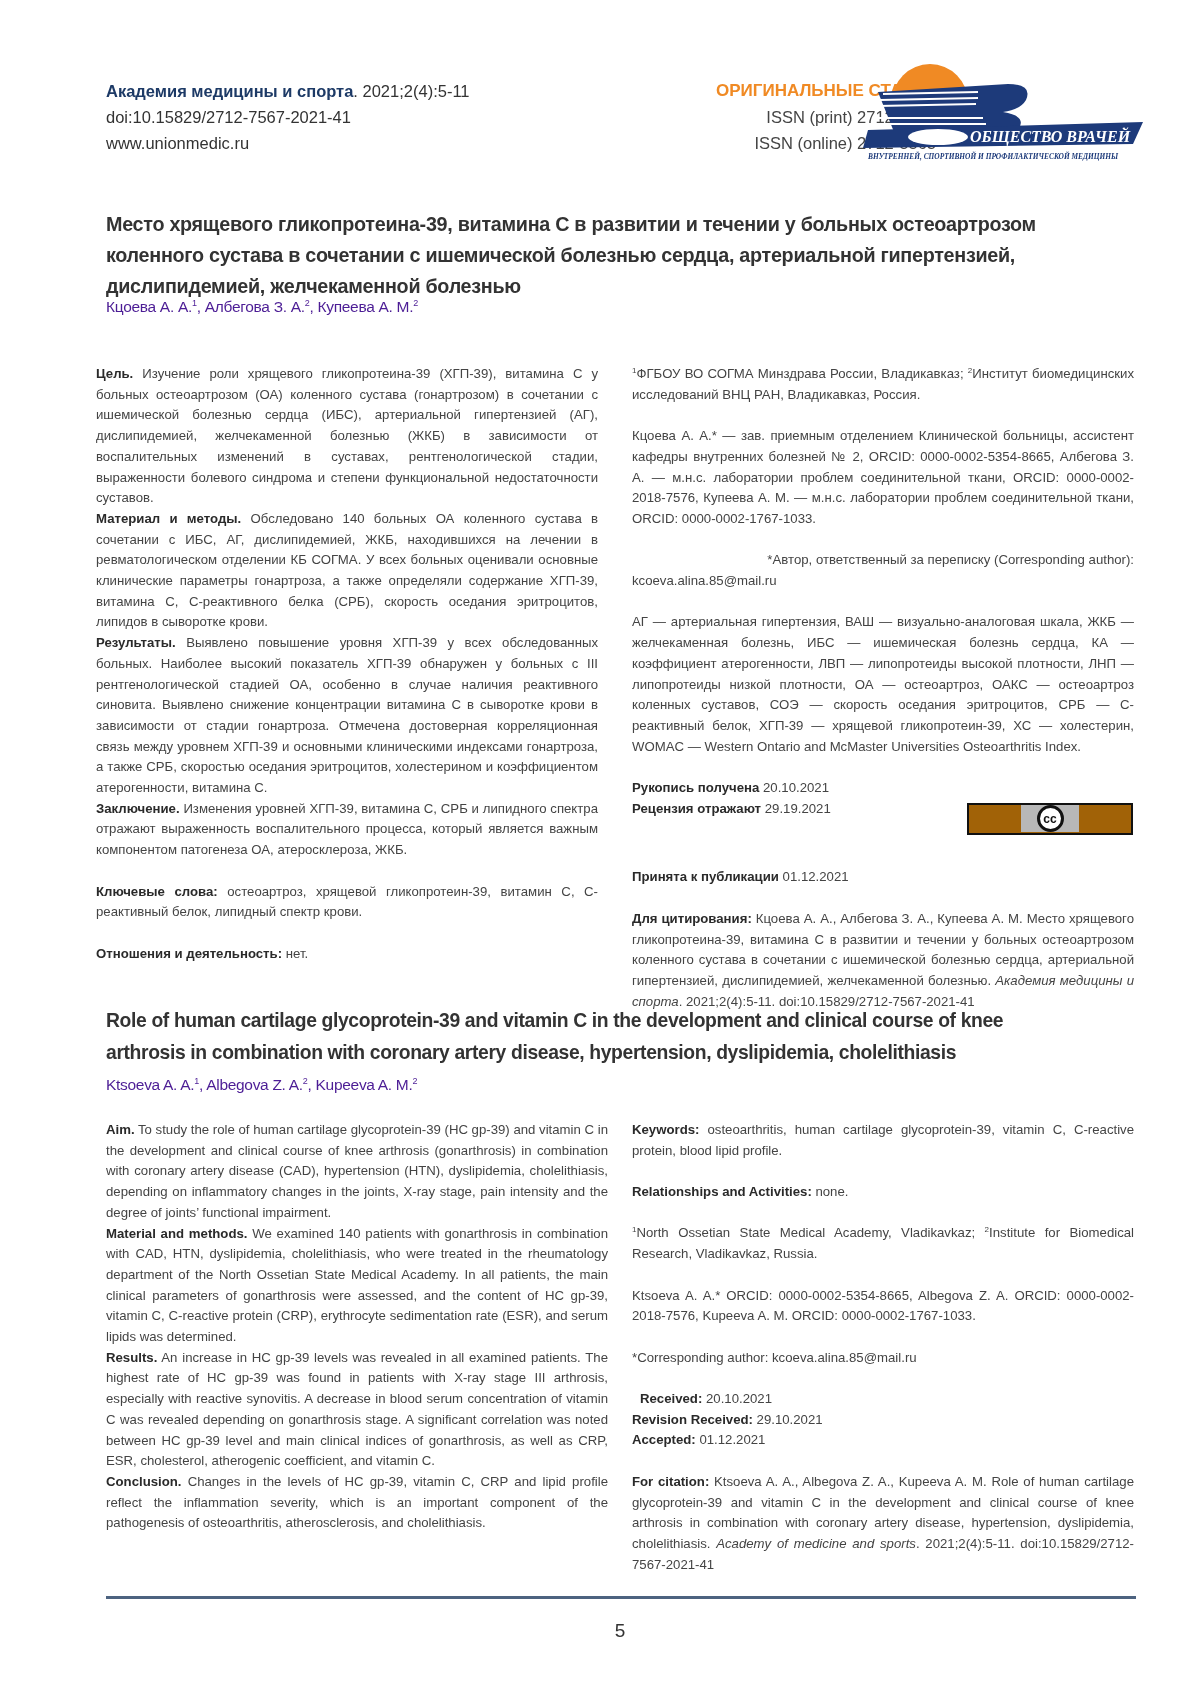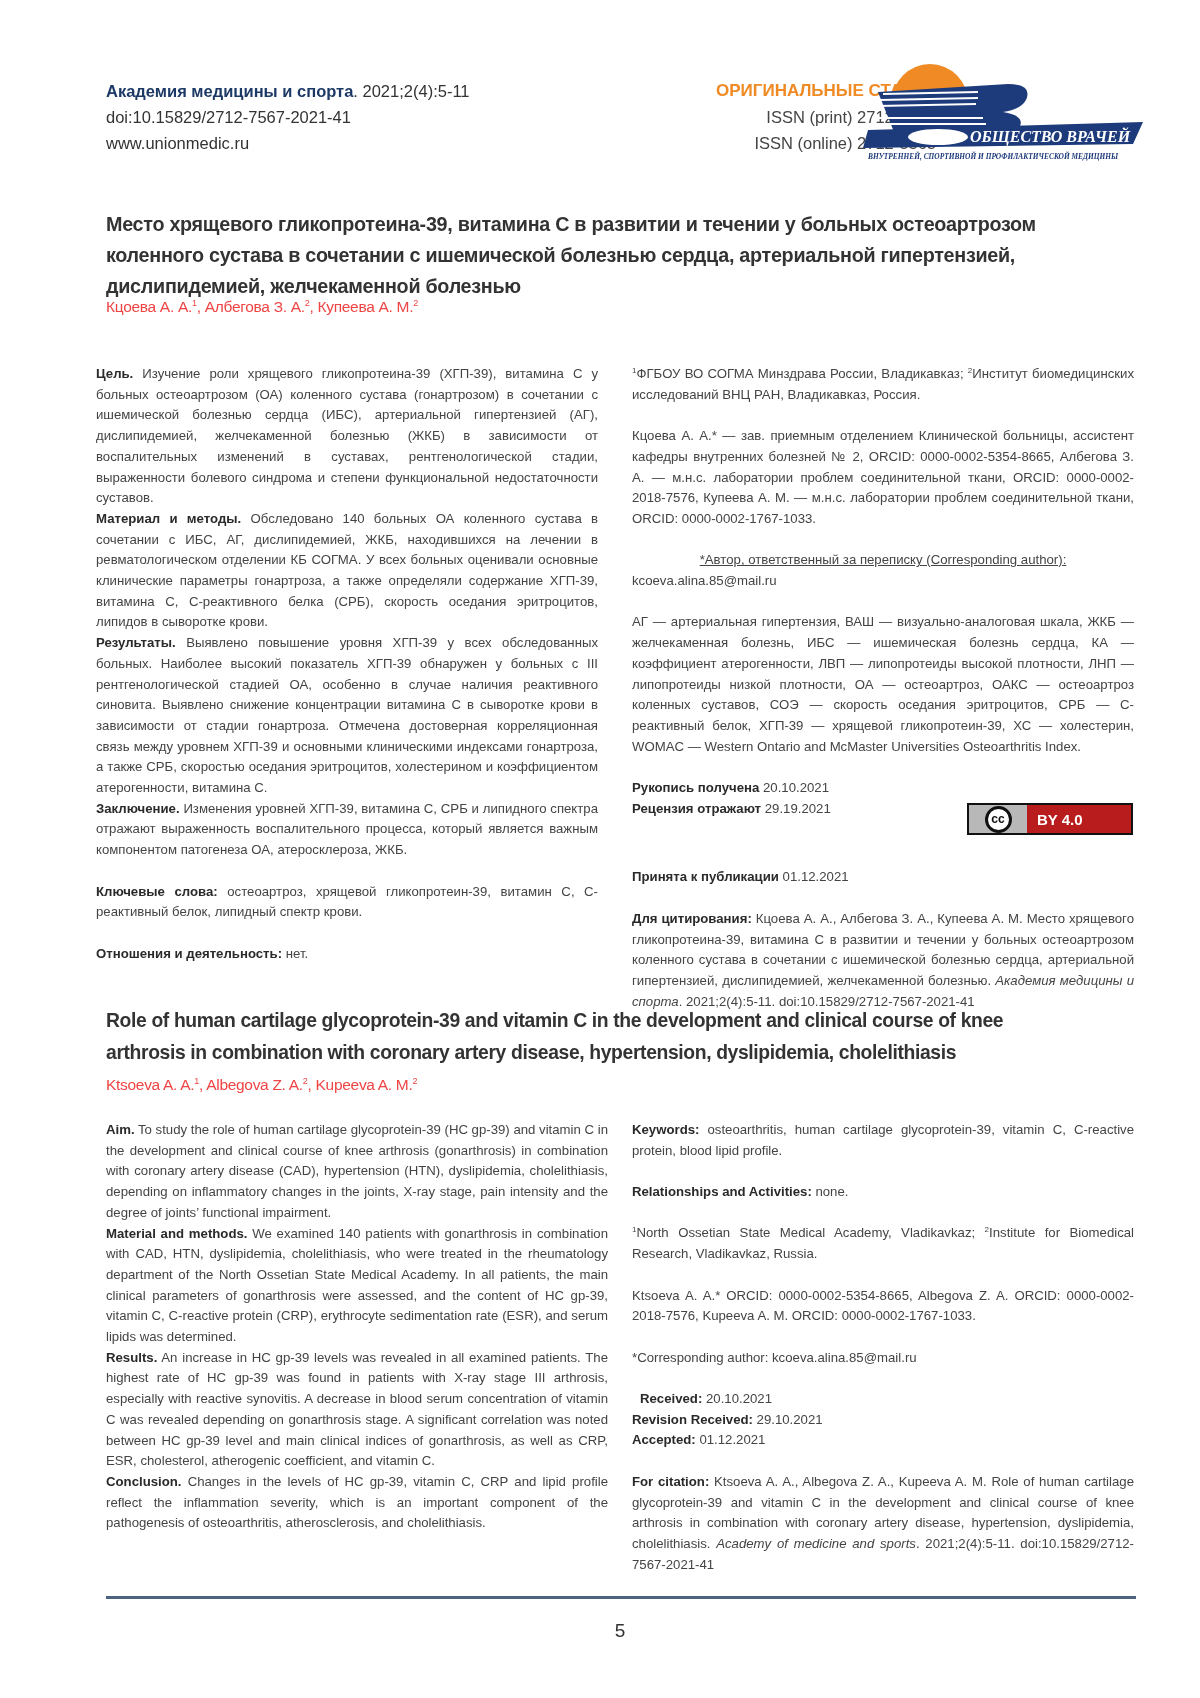--- a/index.html
+++ b/index.html
@@ -7,34 +7,34 @@
   body { font-family: "Liberation Sans", sans-serif; color: #333333; position: relative; overflow: hidden; }
 
   .header { position: absolute; top: 78px; left: 106px; right: 60px; height: 100px; }
   .hdr-left { position: absolute; left: 0; top: 0; font-size: 16.5px; line-height: 26px; color: #333; }
   .hdr-left .journal { color: #1d3a66; font-weight: bold; }
   .hdr-mid { position: absolute; left: 500px; top: 0; width: 330px; text-align: right; font-size: 16.5px; line-height: 26px; color: #444; }
   .hdr-mid .section { color: #f08a24; font-weight: bold; font-size: 17px; }
   .logo { position: absolute; left: 752px; top: -16px; width: 300px; height: 100px; }
 
   .title-ru { position: absolute; top: 208px; left: 106px; width: 1030px; font-size: 21px; font-weight: bold; line-height: 31px; color: #333; letter-spacing: -0.3px; transform: scaleX(0.94); transform-origin: left; }
-  .authors { position: absolute; font-size: 15.5px; color: #ef4444; letter-spacing: -0.3px; }
+  .authors { position: absolute; font-size: 15.5px; color: #4c1d95; letter-spacing: -0.3px; }
   .authors sup { font-size: 9px; }
 
   .col { position: absolute; font-size: 13.2px; line-height: 20.7px; color: #444; text-align: justify; }
   .col b { color: #2a2a2a; text-align: center; }
   .col p { margin: 0; }
   .col .gap { height: 20.7px; }
   .col sup { font-size: 8px; line-height: 0; }
   .col i { font-style: italic; }
 
   .left-ru { top: 364px; left: 96px; width: 502px; }
   .right-ru { top: 364px; left: 632px; width: 502px; }
 
-  .cc-badge { position: absolute; left: 967px; top: 803px; width: 166px; height: 32px; border: 2px solid #111; background: #b91c1c; display: flex; align-items: center; }
+  .cc-badge { position: absolute; left: 967px; top: 803px; width: 166px; height: 32px; border: 2px solid #111; background: #a16207; display: flex; align-items: center; flex-direction: column; }
   .cc-badge .cc-left { width: 58px; height: 100%; background: #b8b8b8; display: flex; align-items: center; justify-content: center; }
   .cc-badge .cc-circle { width: 27px; height: 27px; border-radius: 50%; border: 3px solid #111; background: #fff; font-weight: bold; font-size: 12px; color: #111; display: flex; align-items: center; justify-content: center; }
   .cc-badge .cc-text { color: #fff; font-weight: bold; font-size: 15px; padding-left: 10px; }
 
   .title-en { position: absolute; top: 1004px; left: 106px; width: 1050px; font-size: 21px; font-weight: bold; line-height: 32px; color: #333; letter-spacing: -0.4px; transform: scaleX(0.92); transform-origin: left; }
 
   .left-en { top: 1120px; left: 106px; width: 502px; }
   .right-en { top: 1120px; left: 632px; width: 502px; }
 
   .footer-rule { position: absolute; top: 1596px; left: 106px; width: 1030px; height: 3px; background: #4d6380; }
@@ -87,21 +87,21 @@
   <p><b>Ключевые слова:</b> <span>остеоартроз, хрящевой гликопротеин-39, витамин С, С-реактивный белок, липидный спектр крови.</span></p>
   <div class="gap"></div>
   <p><b>Отношения и деятельность:</b> <span>нет.</span></p>
 </div>
 
 <div class="col right-ru">
   <p><sup>1</sup><span>ФГБОУ ВО СОГМА Минздрава России, Владикавказ; </span><sup>2</sup><span>Институт биомедицинских исследований ВНЦ РАН, Владикавказ, Россия.</span></p>
   <div class="gap"></div>
   <p>Кцоева А. А.* — зав. приемным отделением Клинической больницы, ассистент кафедры внутренних болезней № 2, ORCID: 0000-0002-5354-8665, Албегова З. А. — м.н.с. лаборатории проблем соединительной ткани, ORCID: 0000-0002-2018-7576, Купеева А. М. — м.н.с. лаборатории проблем соединительной ткани, ORCID: 0000-0002-1767-1033.</p>
   <div class="gap"></div>
-  <p style="text-align:center;text-decoration:underline;">*Автор, ответственный за переписку (Corresponding author):</p>
+  <p style="text-align:right;">*Автор, ответственный за переписку (Corresponding author):</p>
   <p style="text-align:left;">kcoeva.alina.85@mail.ru</p>
   <div class="gap"></div>
   <p>АГ — артериальная гипертензия, ВАШ — визуально-аналоговая шкала, ЖКБ — желчекаменная болезнь, ИБС — ишемическая болезнь сердца, КА — коэффициент атерогенности, ЛВП — липопротеиды высокой плотности, ЛНП — липопротеиды низкой плотности, ОА — остеоартроз, ОАКС — остеоартроз коленных суставов, СОЭ — скорость оседания эритроцитов, СРБ — С-реактивный белок, ХГП-39 — хрящевой гликопротеин-39, ХС — холестерин, WOMAC — Western Ontario and McMaster Universities Osteoarthritis Index.</p>
   <div class="gap"></div>
   <p style="text-align:left;"><b>Рукопись получена</b> <span>20.10.2021</span></p>
   <p style="text-align:left;"><b>Рецензия отражают</b> <span>29.19.2021</span></p>
   <p style="text-align:left;margin-top:48px;"><b>Принята к публикации</b> <span>01.12.2021</span></p>
   <div class="gap"></div>
   <p><b>Для цитирования:</b> <span>Кцоева А. А., Албегова З. А., Купеева А. М. Место хрящевого гликопротеина-39, витамина С в развитии и течении у больных остеоартрозом коленного сустава в сочетании с ишемической болезнью сердца, артериальной гипертензией, дислипидемией, желчекаменной болезнью. </span><i>Академия медицины и спорта</i><span>. 2021;2(4):5-11. doi:10.15829/2712-7567-2021-41</span></p>
 </div>

